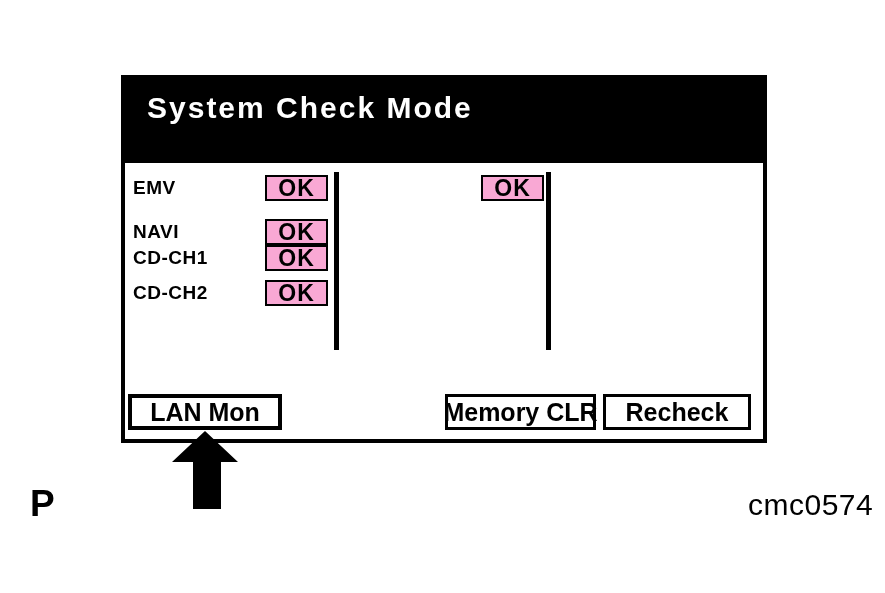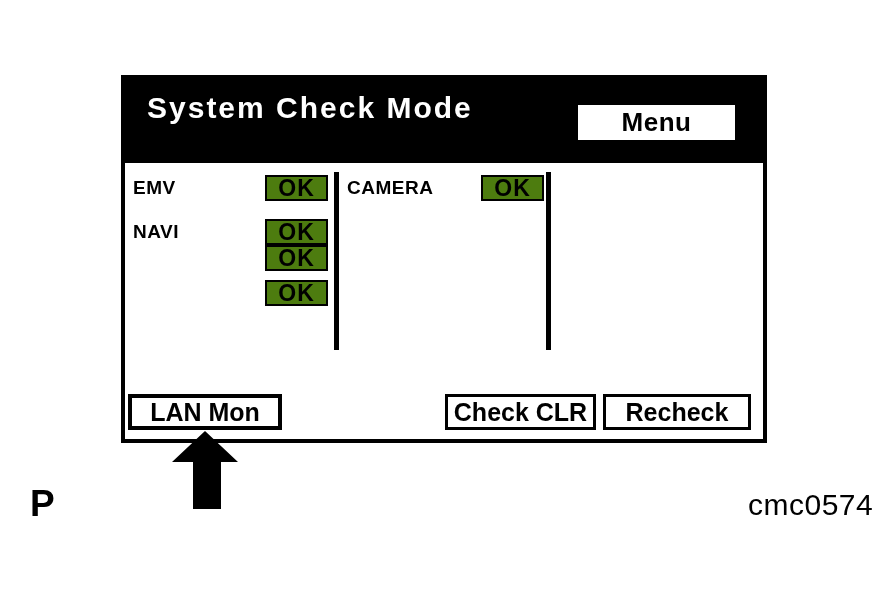--- a/index.html
+++ b/index.html
@@ -60,21 +60,21 @@
     font-weight: bold;
     letter-spacing: 0.5px;
     color: #000;
     white-space: nowrap;
   }
   .ok-box {
     position: absolute;
     left: 140px;
     width: 63px; height: 26px;
     border: 2px solid #000;
-    background: #4d7c0f;
+    background: #f9a8d4;
     color: #000;
     font-size: 23px;
     font-weight: bold;
     letter-spacing: 1px;
     display: flex; align-items: center; justify-content: center;
   }
   .row-1 { top: 96px; }
   .row-2 { top: 140px; }
   .row-3 { top: 166px; }
   .row-4 { top: 201px; }
@@ -135,42 +135,42 @@
 </style>
 </head>
 <body>
 
 <div class="stage">
 
   <div class="panel">
 
     <div class="panel-header">
       <div class="screen-title">System Check Mode</div>
-      <div class="menu-btn">Menu</div>
     </div>
 
     <div class="sys-label row-1">EMV</div>
     <div class="ok-box row-1">OK</div>
 
     <div class="sys-label row-2">NAVI</div>
     <div class="ok-box row-2">OK</div>
 
+    <div class="sys-label row-3">CD-CH1</div>
     <div class="ok-box row-3">OK</div>
 
+    <div class="sys-label row-4">CD-CH2</div>
     <div class="ok-box row-4">OK</div>
 
     <div class="v-divider d1"></div>
 
-    <div class="sys-label cam-label row-1">CAMERA</div>
     <div class="ok-box cam-ok row-1">OK</div>
 
     <div class="v-divider d2"></div>
 
     <div class="footer-btn btn-lan">LAN Mon</div>
-    <div class="footer-btn btn-memory">Check CLR</div>
+    <div class="footer-btn btn-memory">Memory CLR</div>
     <div class="footer-btn btn-recheck">Recheck</div>
 
   </div>
 
   <svg class="pointer-arrow" viewBox="0 0 70 80">
     <polygon points="35,1 2,32 23,32 23,79 51,79 51,32 68,32" fill="#000"></polygon>
   </svg>
 
   <div class="page-label">P</div>
 

